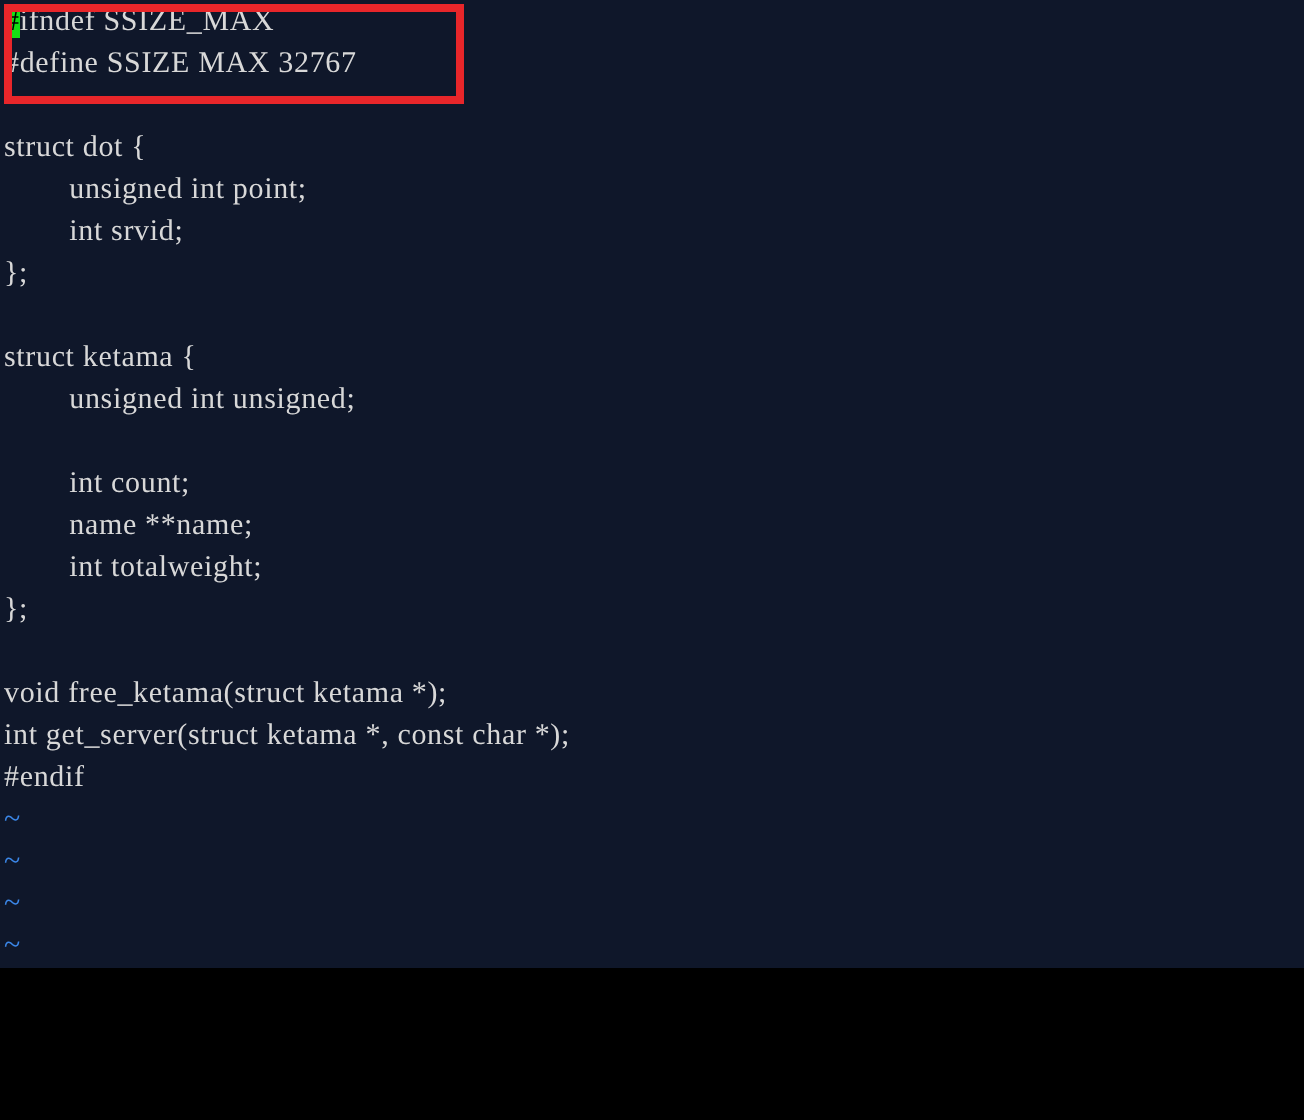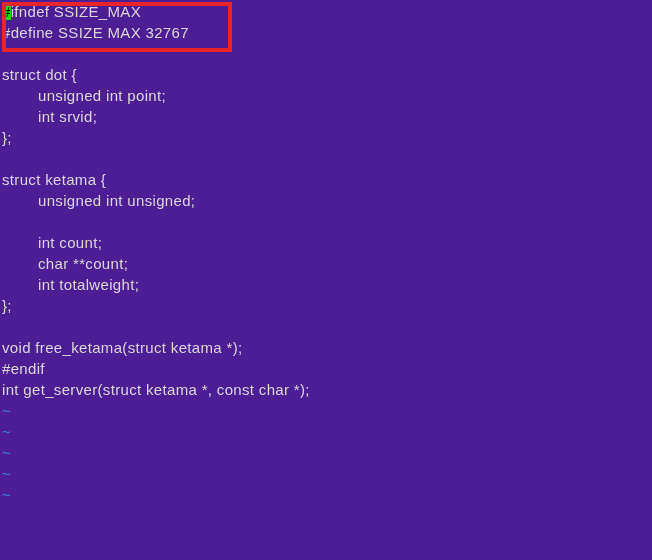--- a/index.html
+++ b/index.html
@@ -3,24 +3,24 @@
 <meta charset="utf-8">
 <style>
   html, body {
     margin: 0;
     padding: 0;
     background: #000000;
   }
   #screen {
     position: relative;
     width: 652px;
-    height: 560px;
-    background: #4c1d95;
+    height: 484px;
+    background: #0f172a;
     overflow: hidden;
-    font-family: Liberation Sans, sans-serif;
+    font-family: Liberation Serif, serif;
     font-size: 15px;
     line-height: 21px;
   }
   #code-area {
     position: absolute;
     left: 0;
     top: 0;
     width: 652px;
     padding-top: 1px;
     padding-left: 2px;
@@ -63,27 +63,27 @@
       <div class="code-line">&nbsp;</div>
       <div class="code-line">struct dot {</div>
       <div class="code-line">        unsigned int point;</div>
       <div class="code-line">        int srvid;</div>
       <div class="code-line">};</div>
       <div class="code-line">&nbsp;</div>
       <div class="code-line">struct ketama {</div>
       <div class="code-line">        unsigned int unsigned;</div>
       <div class="code-line">&nbsp;</div>
       <div class="code-line">        int count;</div>
-      <div class="code-line">        char **count;</div>
+      <div class="code-line">        name **name;</div>
       <div class="code-line">        int totalweight;</div>
       <div class="code-line">};</div>
       <div class="code-line">&nbsp;</div>
       <div class="code-line">void free_ketama(struct ketama *);</div>
+      <div class="code-line">int get_server(struct ketama *, const char *);</div>
       <div class="code-line">#endif</div>
-      <div class="code-line">int get_server(struct ketama *, const char *);</div>
       <div class="code-line tilde">~</div>
       <div class="code-line tilde">~</div>
       <div class="code-line tilde">~</div>
       <div class="code-line tilde">~</div>
       <div class="code-line tilde">~</div>
     </div>
 
   <div id="annotation-box"></div>
 
 </div>

